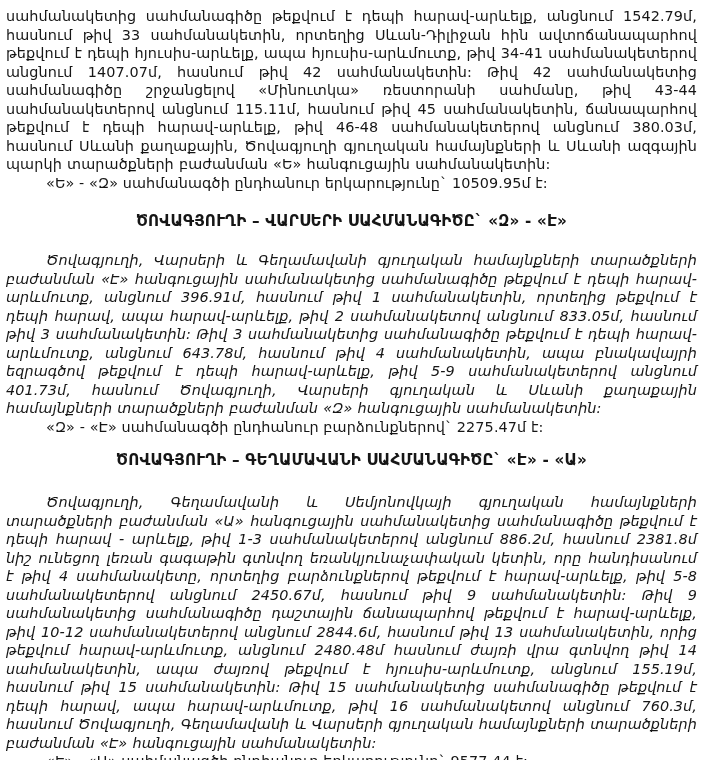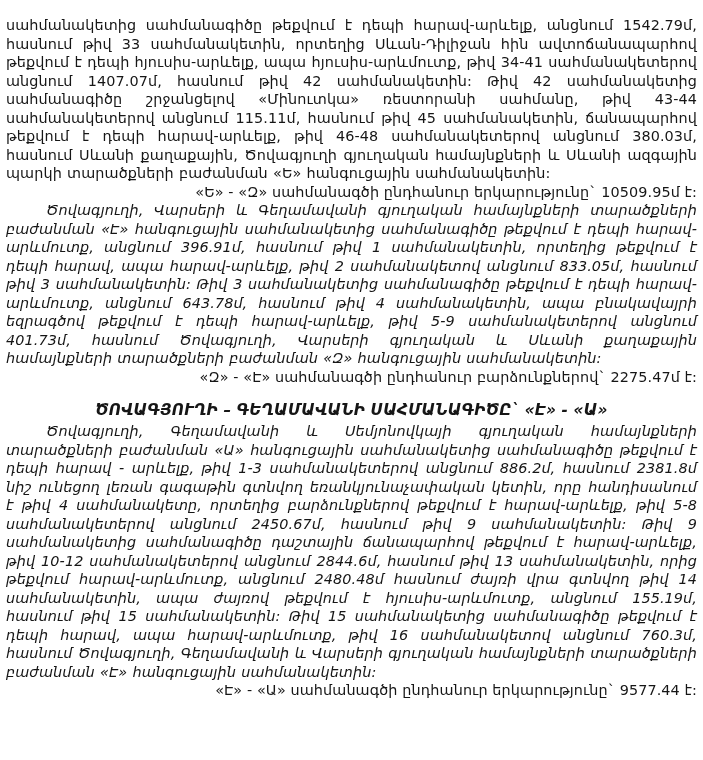--- a/index.html
+++ b/index.html
@@ -8,59 +8,59 @@
     width: 703px;
     height: 760px;
     background: #ffffff;
     font-family: "DejaVu Sans", sans-serif;
     color: #161616;
     overflow: hidden;
   }
   .page {
     width: 703px;
     height: 672px;
-    padding: 16px 6px 0 6px;
+    padding: 7px 6px 0 6px;
     background: #ffffff;
   }
   .para {
     margin: 0;
     font-size: 14.4px;
     line-height: 18.5px;
     text-align: justify;
     letter-spacing: 0.1px;
     word-spacing: 0.5px;
   }
   .para.indent { text-indent: 40px; font-style: italic; }
   .summary {
     margin: 0;
     font-size: 14.4px;
     line-height: 18.5px;
     text-indent: 40px;
     letter-spacing: 0.1px;
-    text-align: right;
   }
   .heading {
     margin: 20px 0 20px 0;
     font-size: 15.2px;
     line-height: 19px;
     font-weight: bold;
     text-align: center;
     letter-spacing: 0.2px;
   }
-  .heading.second { margin: 15px 0 2px 0; font-style: italic; }
+  .heading.second { margin: 15px 0 23px 0; }
 </style>
 </head>
 <body>
 
 <div class="page">
 
   <p class="para">սահմանակետից սահմանագիծը թեքվում է դեպի հարավ-արևելք, անցնում 1542.79մ, հասնում թիվ 33 սահմանակետին, որտեղից Սևան-Դիլիջան հին ավտոճանապարհով թեքվում է դեպի հյուսիս-արևելք, ապա հյուսիս-արևմուտք, թիվ 34-41 սահմանակետերով անցնում 1407.07մ, հասնում թիվ 42 սահմանակետին: Թիվ 42 սահմանակետից սահմանագիծը շրջանցելով «Մինուտկա» ռեստորանի սահմանը, թիվ 43-44 սահմանակետերով անցնում 115.11մ, հասնում թիվ 45 սահմանակետին, ճանապարհով թեքվում է դեպի հարավ-արևելք, թիվ 46-48 սահմանակետերով անցնում 380.03մ, հասնում Սևանի քաղաքային, Ծովագյուղի գյուղական համայնքների և Սևանի ազգային պարկի տարածքների բաժանման «Ե» հանգուցային սահմանակետին:</p>
 
   <p class="summary">«Ե» - «Զ» սահմանագծի ընդհանուր երկարությունը` 10509.95մ է:</p>
 
+  <h2 class="heading">ԾՈՎԱԳՅՈՒՂԻ – ՎԱՐՍԵՐԻ  ՍԱՀՄԱՆԱԳԻԾԸ` «Զ» - «Է»</h2>
 
   <p class="para indent">Ծովագյուղի, Վարսերի և Գեղամավանի գյուղական համայնքների տարածքների բաժանման «Է» հանգուցային սահմանակետից սահմանագիծը թեքվում է դեպի հարավ-արևմուտք, անցնում 396.91մ, հասնում թիվ 1 սահմանակետին, որտեղից թեքվում է դեպի հարավ, ապա հարավ-արևելք, թիվ 2 սահմանակետով անցնում 833.05մ, հասնում թիվ 3 սահմանակետին: Թիվ 3 սահմանակետից սահմանագիծը թեքվում է դեպի հարավ-արևմուտք, անցնում 643.78մ, հասնում թիվ 4 սահմանակետին, ապա բնակավայրի եզրագծով թեքվում է դեպի հարավ-արևելք, թիվ 5-9 սահմանակետերով անցնում 401.73մ, հասնում Ծովագյուղի, Վարսերի գյուղական և Սևանի քաղաքային համայնքների տարածքների բաժանման «Զ» հանգուցային սահմանակետին:</p>
 
   <p class="summary">«Զ» - «Է» սահմանագծի ընդհանուր բարձունքներով` 2275.47մ է:</p>
 
   <h2 class="heading second">ԾՈՎԱԳՅՈՒՂԻ – ԳԵՂԱՄԱՎԱՆԻ  ՍԱՀՄԱՆԱԳԻԾԸ` «Է» - «Ա»</h2>
 
   <p class="para indent">Ծովագյուղի, Գեղամավանի և Սեմյոնովկայի գյուղական համայնքների տարածքների բաժանման «Ա» հանգուցային սահմանակետից սահմանագիծը թեքվում է դեպի հարավ - արևելք, թիվ 1-3 սահմանակետերով անցնում 886.2մ, հասնում 2381.8մ նիշ ունեցող լեռան գագաթին գտնվող եռանկյունաչափական կետին, որը հանդիսանում է թիվ 4 սահմանակետը, որտեղից բարձունքներով թեքվում է հարավ-արևելք, թիվ 5-8 սահմանակետերով անցնում 2450.67մ, հասնում թիվ 9 սահմանակետին: Թիվ 9 սահմանակետից սահմանագիծը դաշտային ճանապարհով թեքվում է հարավ-արևելք, թիվ 10-12 սահմանակետերով անցնում 2844.6մ, հասնում թիվ 13 սահմանակետին, որից թեքվում հարավ-արևմուտք, անցնում 2480.48մ հասնում ժայռի վրա գտնվող թիվ 14 սահմանակետին, ապա ժայռով թեքվում է հյուսիս-արևմուտք, անցնում 155.19մ, հասնում թիվ 15 սահմանակետին: Թիվ 15 սահմանակետից սահմանագիծը թեքվում է դեպի հարավ, ապա հարավ-արևմուտք, թիվ 16 սահմանակետով անցնում 760.3մ, հասնում Ծովագյուղի, Գեղամավանի և Վարսերի գյուղական համայնքների տարածքների բաժանման «Է» հանգուցային սահմանակետին:</p>
 
   <p class="summary">«Է» - «Ա» սահմանագծի ընդհանուր երկարությունը` 9577.44 է:</p>

